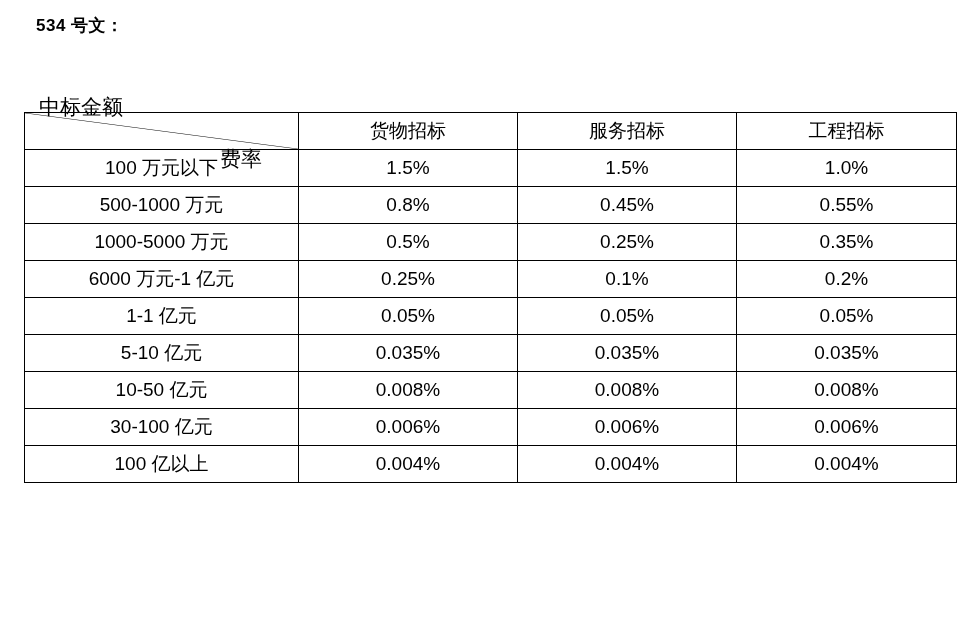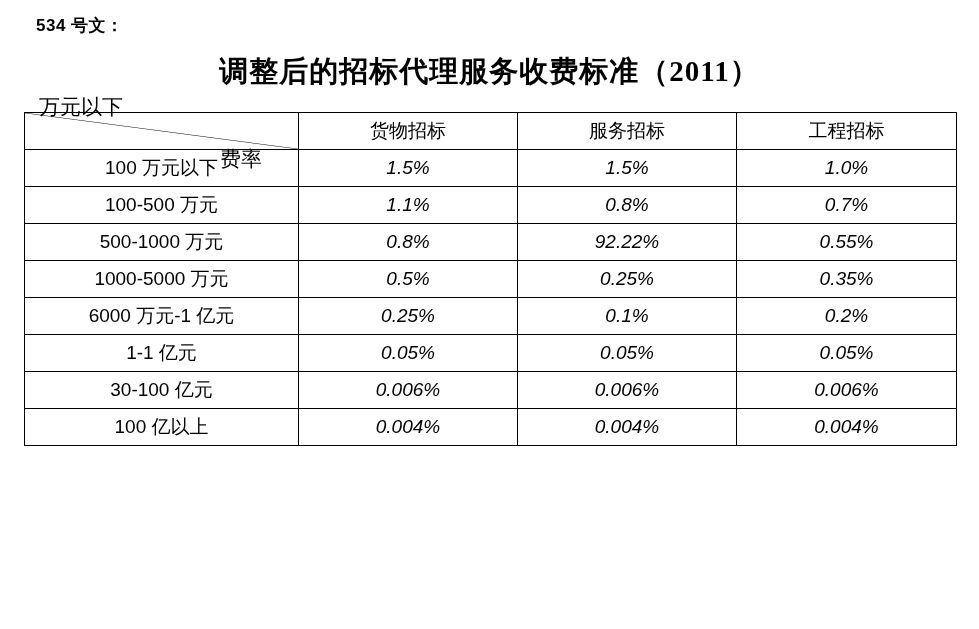--- a/index.html
+++ b/index.html
@@ -97,70 +97,62 @@
     height: 138px;
     margin-left: 24px;
   }
   td.rowlabel {
     font-family: "Liberation Sans", sans-serif;
     font-size: 19px;
   }
   td.val {
     font-family: "Liberation Sans", sans-serif;
     font-size: 19px;
-    font-style: italic;
   }
 </style>
 </head>
 <body>
 
 <div class="page">
 
   <div class="doc-ref">534 号文：</div>
 
-  <div class="doc-title">调整后的招标代理服务收费标准（2011）</div>
 
   <div class="table-wrap">
     <table class="fee-table">
       <colgroup>
         <col class="c0">
           <col class="c1">
           <col class="c2">
           <col class="c3">
       </colgroup>
       <tbody>
         <tr>
           <td class="corner">
             <svg class="diag" viewBox="0 0 274 138" preserveAspectRatio="none">
               <line x1="0" y1="0" x2="274" y2="138" stroke="#000000" stroke-width="1.5"></line>
             </svg>
             <span class="lbl-rate">费率</span>
-            <span class="lbl-amount">万元以下</span>
+            <span class="lbl-amount">中标金额</span>
           </td>
           <td class="head">货物招标</td>
           <td class="head">服务招标</td>
           <td class="head">工程招标</td>
         </tr>
 
         <tr>
           <td class="rowlabel">100 万元以下</td>
           <td class="val">1.5%</td>
           <td class="val">1.5%</td>
           <td class="val">1.0%</td>
         </tr>
         <tr>
-          <td class="rowlabel">100-500 万元</td>
-          <td class="val">1.1%</td>
-          <td class="val">0.8%</td>
-          <td class="val">0.7%</td>
-        </tr>
-        <tr>
           <td class="rowlabel">500-1000 万元</td>
           <td class="val">0.8%</td>
-          <td class="val">92.22%</td>
+          <td class="val">0.45%</td>
           <td class="val">0.55%</td>
         </tr>
         <tr>
           <td class="rowlabel">1000-5000 万元</td>
           <td class="val">0.5%</td>
           <td class="val">0.25%</td>
           <td class="val">0.35%</td>
         </tr>
         <tr>
           <td class="rowlabel">6000 万元-1 亿元</td>
@@ -168,20 +160,32 @@
           <td class="val">0.1%</td>
           <td class="val">0.2%</td>
         </tr>
         <tr>
           <td class="rowlabel">1-1 亿元</td>
           <td class="val">0.05%</td>
           <td class="val">0.05%</td>
           <td class="val">0.05%</td>
         </tr>
         <tr>
+          <td class="rowlabel">5-10 亿元</td>
+          <td class="val">0.035%</td>
+          <td class="val">0.035%</td>
+          <td class="val">0.035%</td>
+        </tr>
+        <tr>
+          <td class="rowlabel">10-50 亿元</td>
+          <td class="val">0.008%</td>
+          <td class="val">0.008%</td>
+          <td class="val">0.008%</td>
+        </tr>
+        <tr>
           <td class="rowlabel">30-100 亿元</td>
           <td class="val">0.006%</td>
           <td class="val">0.006%</td>
           <td class="val">0.006%</td>
         </tr>
         <tr>
           <td class="rowlabel">100 亿以上</td>
           <td class="val">0.004%</td>
           <td class="val">0.004%</td>
           <td class="val">0.004%</td>

